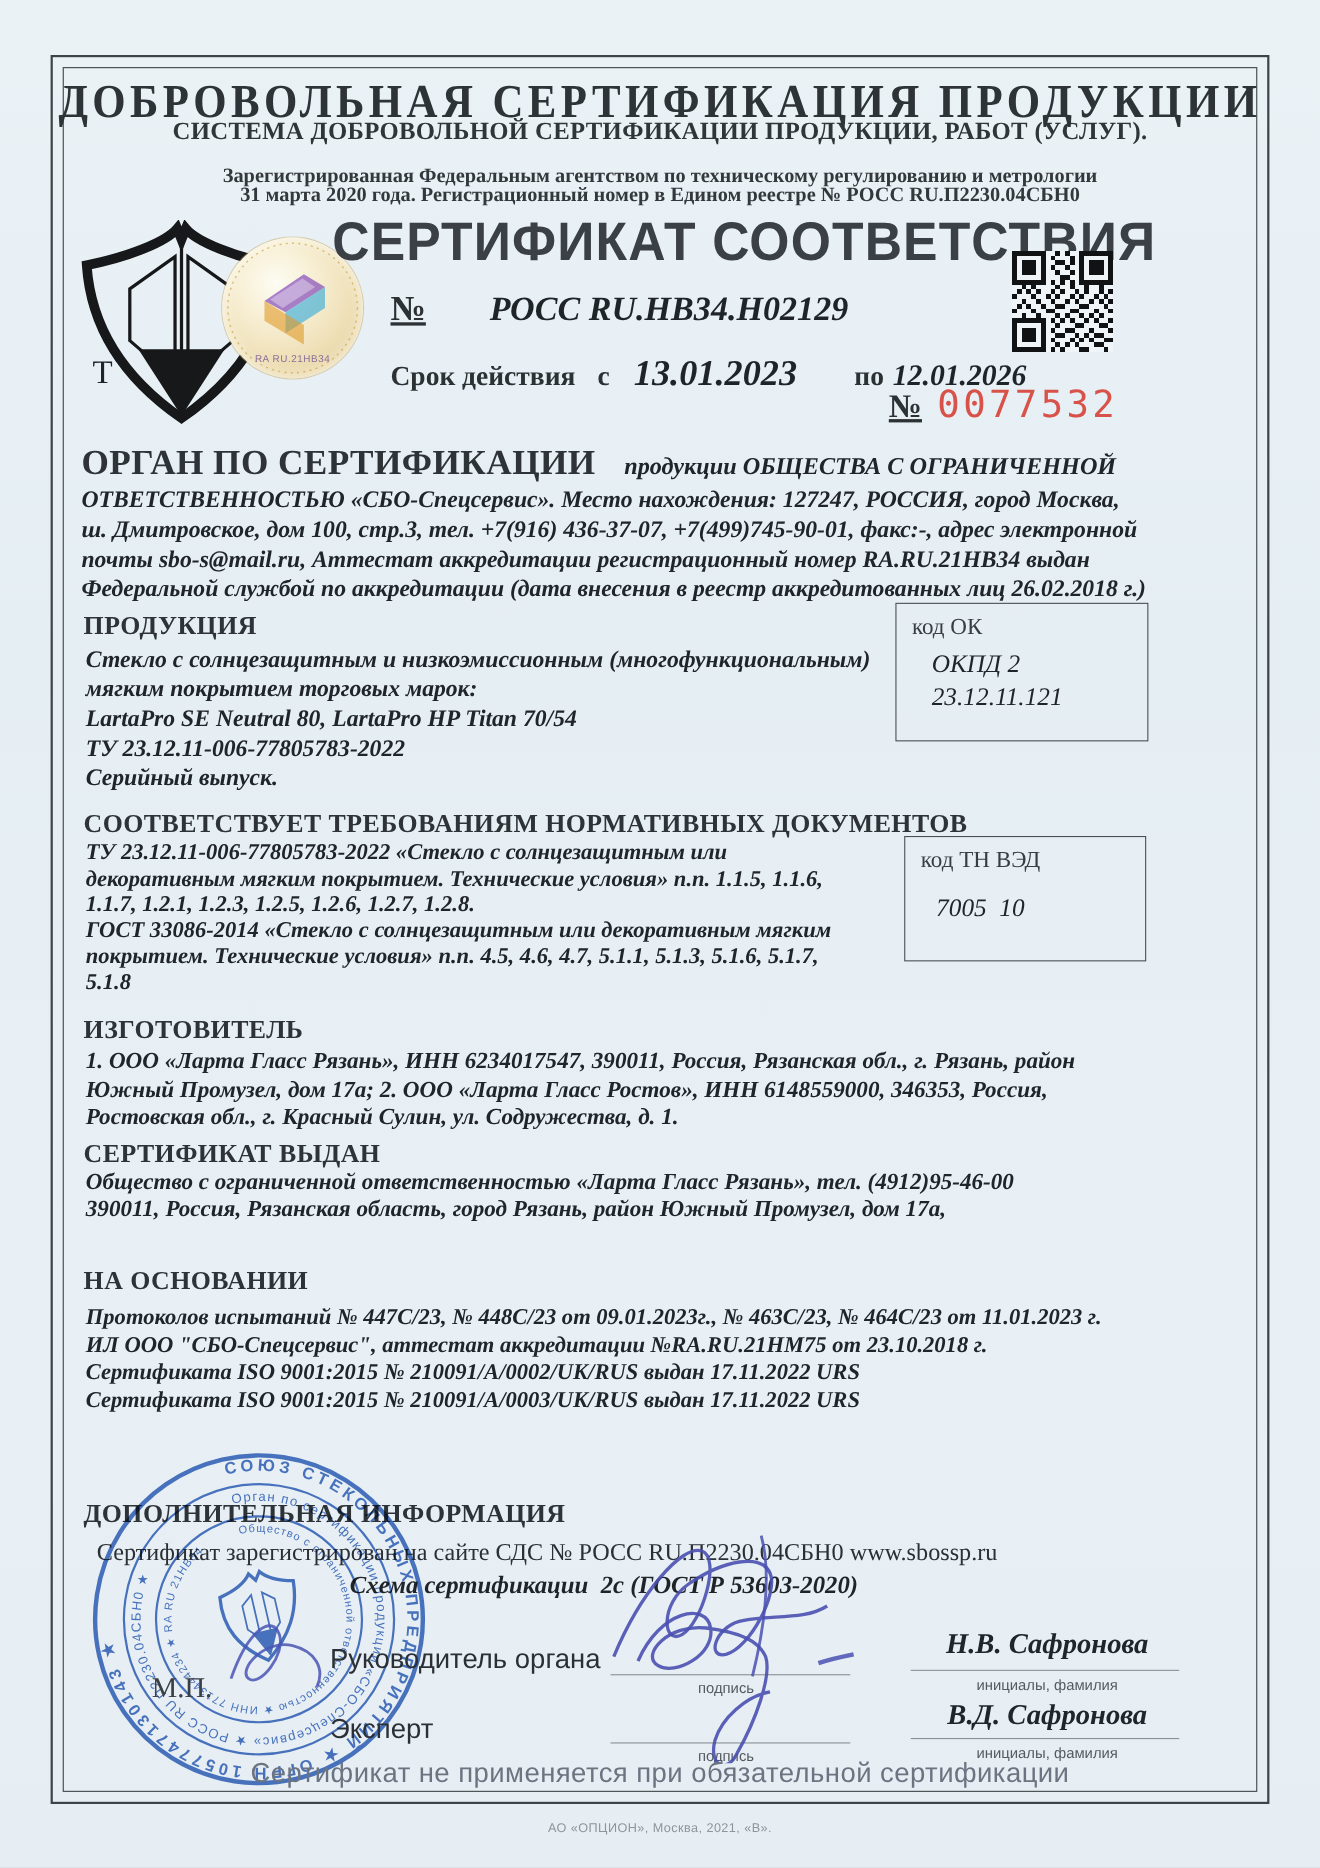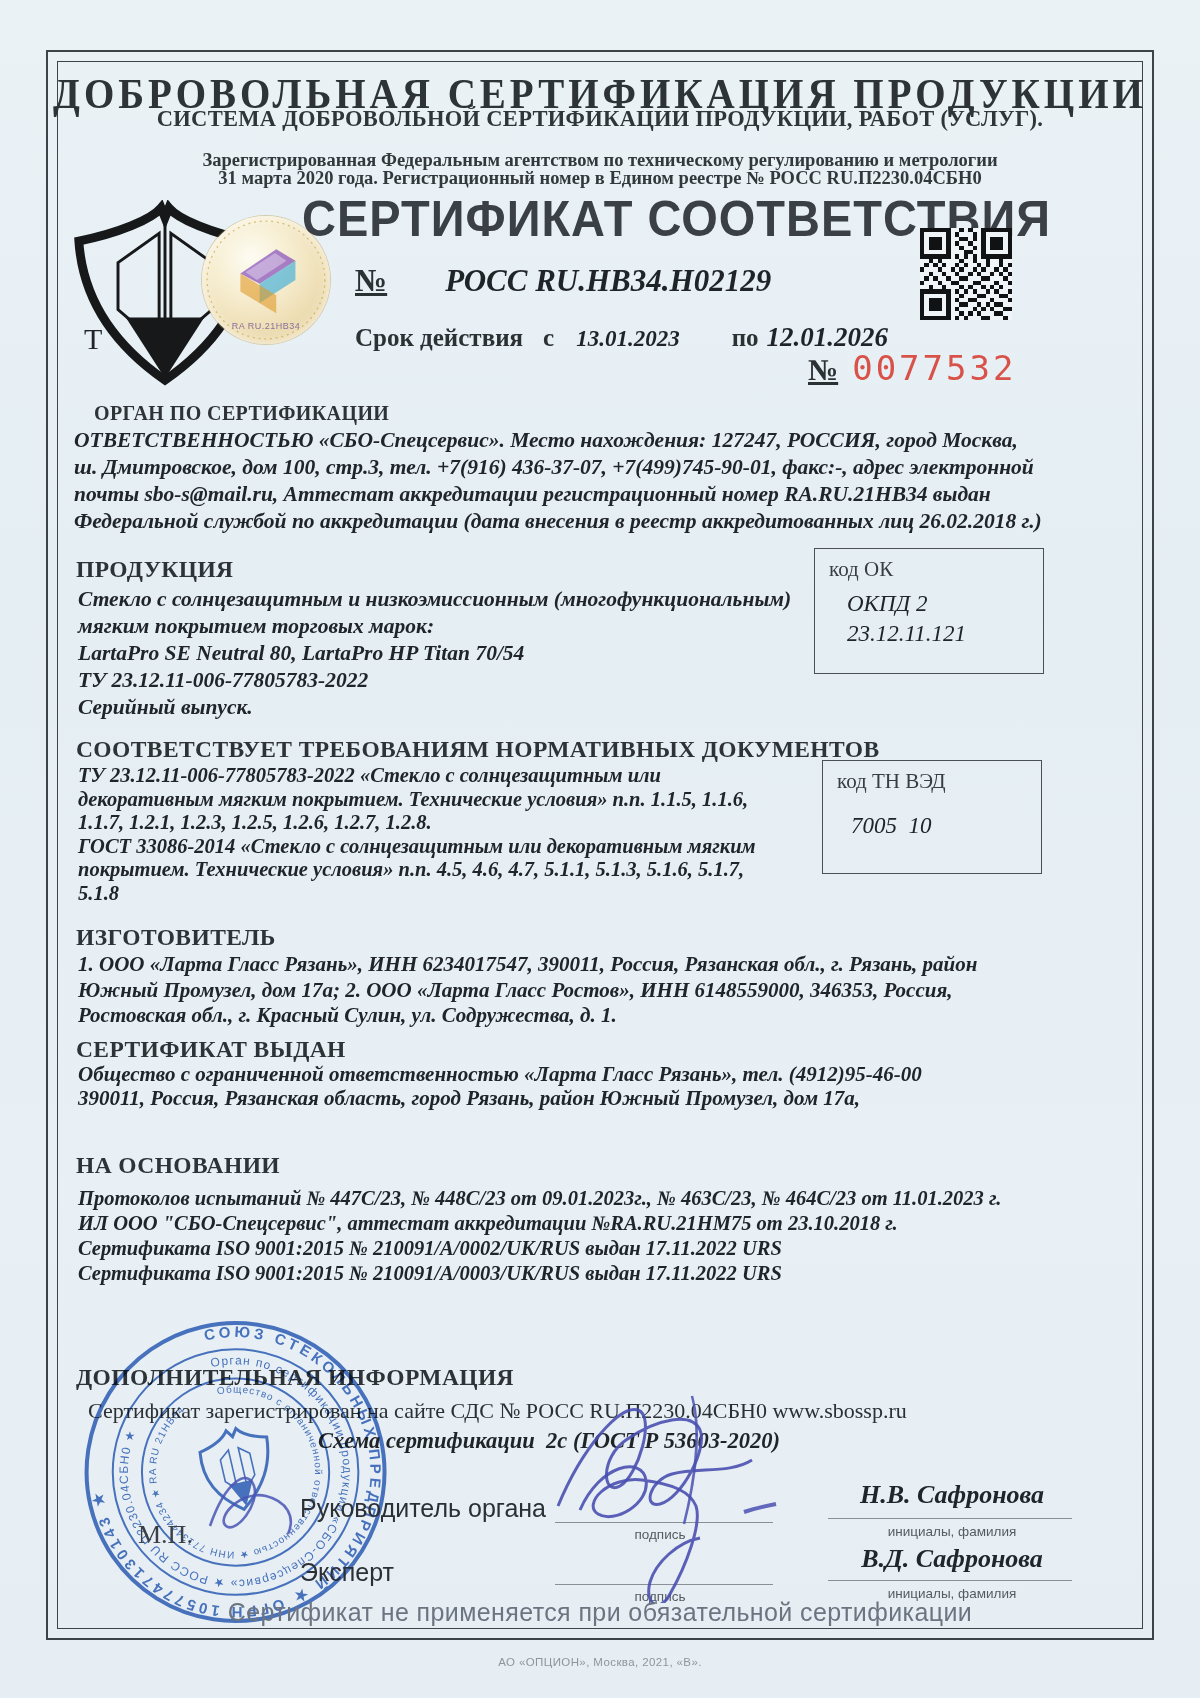--- a/index.html
+++ b/index.html
@@ -95,21 +95,21 @@
   <div class="abs cert-title" style="left:302px; top:190px;">СЕРТИФИКАТ СООТВЕТСТВИЯ</div>
 
   <div class="abs row" style="left:355px; top:262px; gap:58px;">
     <span class="lbl" style="font-size:32px; text-decoration:underline;">№</span>
     <span class="it" style="font-size:31px;">РОСС RU.НВ34.Н02129</span>
   </div>
 
   <div class="abs row" style="left:355px; top:322px;">
     <span class="lbl" style="font-size:25px;">Срок действия</span>
     <span class="lbl" style="font-size:25px; margin-left:20px;">с</span>
-    <span class="it" style="font-size:23px; margin-left:22px;">13.01.2023</span>
+    <span class="it" style="font-size:33px; margin-left:22px;">13.01.2023</span>
     <span class="lbl" style="font-size:25px; margin-left:52px;">по</span>
     <span class="it" style="font-size:27px; margin-left:8px;">12.01.2026</span>
   </div>
 
   <div class="abs row" style="left:808px; top:348px; gap:14px;">
     <span class="lbl" style="font-size:30px; text-decoration:underline;">№</span>
     <span class="red-num">0077532</span>
   </div>
 
   <div class="qr" style="left:920px; top:228px;">
@@ -129,21 +129,22 @@
         <rect x="2" y="2" width="3" height="3"></rect>
           <rect x="16" y="2" width="3" height="3"></rect>
           <rect x="2" y="16" width="3" height="3"></rect>
         <path d="M9 0h1v1H9zM11 0h1v1h-1zM8 1h1v1H8zM12 1h1v1h-1zM9 2h1v1H9zM10 2h1v1h-1zM12 2h1v1h-1zM8 3h1v1H8zM11 3h1v1h-1zM9 4h1v1H9zM12 4h1v1h-1zM10 5h1v1h-1zM11 5h1v1h-1zM8 6h1v1H8zM10 6h1v1h-1zM12 6h1v1h-1zM2 7h1v1H2zM4 7h1v1H4zM9 7h1v1H9zM12 7h1v1h-1zM15 7h1v1h-1zM18 7h1v1h-1zM1 8h1v1H1zM3 8h1v1H3zM5 8h1v1H5zM8 8h1v1H8zM10 8h1v1h-1zM13 8h1v1h-1zM15 8h1v1h-1zM18 8h1v1h-1zM20 8h1v1h-1zM0 9h1v1H0zM4 9h1v1H4zM7 9h1v1H7zM9 9h1v1H9zM12 9h1v1h-1zM14 9h1v1h-1zM17 9h1v1h-1zM19 9h1v1h-1zM2 10h1v1H2zM5 10h1v1H5zM8 10h1v1H8zM11 10h1v1h-1zM13 10h1v1h-1zM16 10h1v1h-1zM18 10h1v1h-1zM20 10h1v1h-1zM1 11h1v1H1zM3 11h1v1H3zM6 11h1v1H6zM9 11h1v1H9zM10 11h1v1h-1zM14 11h1v1h-1zM15 11h1v1h-1zM19 11h1v1h-1zM0 12h1v1H0zM4 12h1v1H4zM7 12h1v1H7zM8 12h1v1H8zM12 12h1v1h-1zM13 12h1v1h-1zM17 12h1v1h-1zM20 12h1v1h-1zM2 13h1v1H2zM5 13h1v1H5zM9 13h1v1H9zM11 13h1v1h-1zM14 13h1v1h-1zM16 13h1v1h-1zM18 13h1v1h-1zM8 14h1v1H8zM10 14h1v1h-1zM12 14h1v1h-1zM15 14h1v1h-1zM17 14h1v1h-1zM20 14h1v1h-1zM9 15h1v1H9zM13 15h1v1h-1zM14 15h1v1h-1zM18 15h1v1h-1zM19 15h1v1h-1zM8 16h1v1H8zM11 16h1v1h-1zM12 16h1v1h-1zM16 16h1v1h-1zM20 16h1v1h-1zM9 17h1v1H9zM10 17h1v1h-1zM13 17h1v1h-1zM15 17h1v1h-1zM17 17h1v1h-1zM18 17h1v1h-1zM8 18h1v1H8zM12 18h1v1h-1zM14 18h1v1h-1zM16 18h1v1h-1zM19 18h1v1h-1zM20 18h1v1h-1zM9 19h1v1H9zM11 19h1v1h-1zM13 19h1v1h-1zM17 19h1v1h-1zM18 19h1v1h-1zM8 20h1v1H8zM10 20h1v1h-1zM14 20h1v1h-1zM15 20h1v1h-1zM19 20h1v1h-1z"></path>
       </g>
     </svg>
   </div>
 
   <div class="abs" style="left:74px; top:402px; width:1040px;">
     <div class="row" style="gap:26px;">
-      <span class="sec-h" style="font-size:20px;margin-left:20px;">ОРГАН ПО СЕРТИФИКАЦИИ</span>
+      <span class="sec-h" style="font-size:32px;">ОРГАН ПО СЕРТИФИКАЦИИ</span>
+      <span class="body-it" style="font-size:22px;">продукции ОБЩЕСТВА С ОГРАНИЧЕННОЙ</span>
     </div>
     <div class="body-it" style="margin-top:2px;">ОТВЕТСТВЕННОСТЬЮ «СБО-Спецсервис».  Место нахождения: 127247, РОССИЯ, город Москва,
 ш. Дмитровское, дом 100, стр.3, тел. +7(916) 436-37-07, +7(499)745-90-01, факс:-, адрес электронной
 почты sbo-s@mail.ru, Аттестат аккредитации регистрационный номер RA.RU.21НВ34 выдан
 Федеральной службой по аккредитации (дата внесения в реестр аккредитованных лиц 26.02.2018 г.)</div>
   </div>
 
   <div class="abs sec-h" style="left:76px; top:556px;">ПРОДУКЦИЯ</div>
   <div class="abs body-it" style="left:78px; top:586px; width:720px;">Стекло с солнцезащитным и низкоэмиссионным (многофункциональным)
 мягким покрытием торговых марок:

